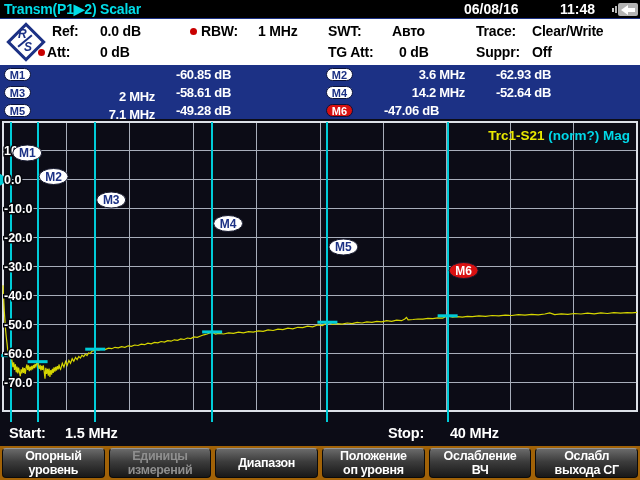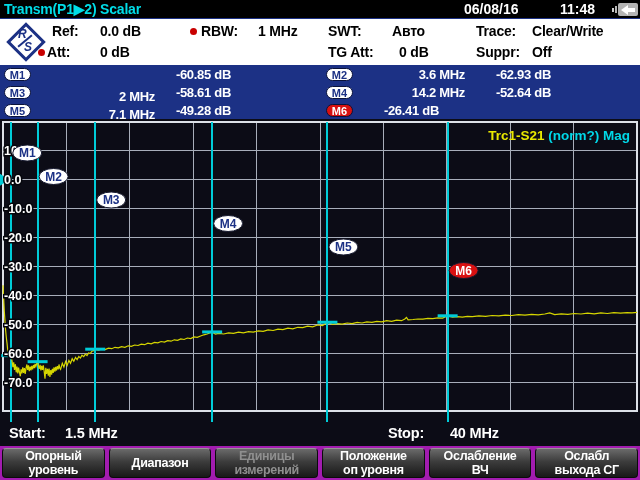--- a/index.html
+++ b/index.html
@@ -36,21 +36,21 @@
   .mbadge.active{background:#d81111;color:#fff;}
   .mfreq,.mlvl{text-align:right;color:#fff;font-size:13px;letter-spacing:-0.3px;white-space:pre;}
   .left  .mfreq{flex:0 0 124px;margin-top:44px;} .left  .mlvl{flex:0 0 76px;}
   .right .mfreq{flex:0 0 112px;} .right .mlvl{flex:0 0 86px;}
   
   .chartwrap{position:absolute;left:0;top:119px;width:640px;height:327px;background:#0c0c16;}
   .chartwrap svg{position:absolute;left:0;top:0;}
   .axisrow{position:absolute;left:0;top:304px;width:640px;height:20px;font-size:14.5px;color:#fff;letter-spacing:-0.2px;}
   .axisrow span{position:absolute;line-height:20px;white-space:pre;}
   
-  .softkeys{position:absolute;left:0;top:446px;width:640px;height:34px;background:#a21caf;display:flex;gap:4px;padding:2px 2px 0;box-sizing:border-box;}
+  .softkeys{position:absolute;left:0;top:446px;width:640px;height:34px;background:#a16207;display:flex;gap:4px;padding:2px 2px 0;box-sizing:border-box;}
   .softkey{flex:1;height:30px;background:linear-gradient(180deg,#6a6a6a 0%,#3c3c3c 45%,#181818 100%);
            border:1px solid #0b0b0b;border-top:1px solid #969696;border-radius:4px;box-sizing:border-box;
            color:#fff;font-size:12.5px;line-height:14px;display:flex;flex-direction:column;align-items:center;justify-content:center;
            text-align:center;letter-spacing:-0.3px;cursor:pointer;}
   .softkey.disabled{color:#8f8f8f;}
 </style>
 </head>
 <body>
 
 <div class="screen">
@@ -120,21 +120,21 @@
         </div>
       </div>
       <div class="mrow">
         <div class="mcell left">
           <span class="mbadge">M5</span>
           <span class="mfreq">21.2 MHz</span>
           <span class="mlvl">-49.28 dB</span>
         </div>
         <div class="mcell right">
           <span class="mbadge active">M6</span>
-          <span class="mlvl">-26.41 dB</span>
+          <span class="mlvl">-47.06 dB</span>
         </div>
       </div>
     </div>
 
   <div class="chartwrap">
     <svg width="640" height="308" viewBox="0 0 640 308">
         <line x1="66.4" y1="3" x2="66.4" y2="292" stroke="#a8aeba" stroke-width="1" shape-rendering="crispEdges"></line>
         <line x1="129.8" y1="3" x2="129.8" y2="292" stroke="#a8aeba" stroke-width="1" shape-rendering="crispEdges"></line>
         <line x1="193.2" y1="3" x2="193.2" y2="292" stroke="#a8aeba" stroke-width="1" shape-rendering="crispEdges"></line>
         <line x1="256.6" y1="3" x2="256.6" y2="292" stroke="#a8aeba" stroke-width="1" shape-rendering="crispEdges"></line>
@@ -196,28 +196,28 @@
       <span style="left:388px">Stop:</span>
       <span style="left:450px">40 MHz</span>
     </div>
   </div>
 
   <div class="softkeys">
       <div class="softkey">
         <span>Опорный</span>
         <span>уровень</span>
       </div>
-      <div class="softkey">
-        <span>Диапазон</span>
-      </div>
       <div class="softkey disabled">
         <span>Единицы</span>
         <span>измерений</span>
       </div>
       <div class="softkey">
+        <span>Диапазон</span>
+      </div>
+      <div class="softkey">
         <span>Положение</span>
         <span>оп уровня</span>
       </div>
       <div class="softkey">
         <span>Ослабление</span>
         <span>ВЧ</span>
       </div>
       <div class="softkey">
         <span>Ослабл</span>
         <span>выхода СГ</span>

